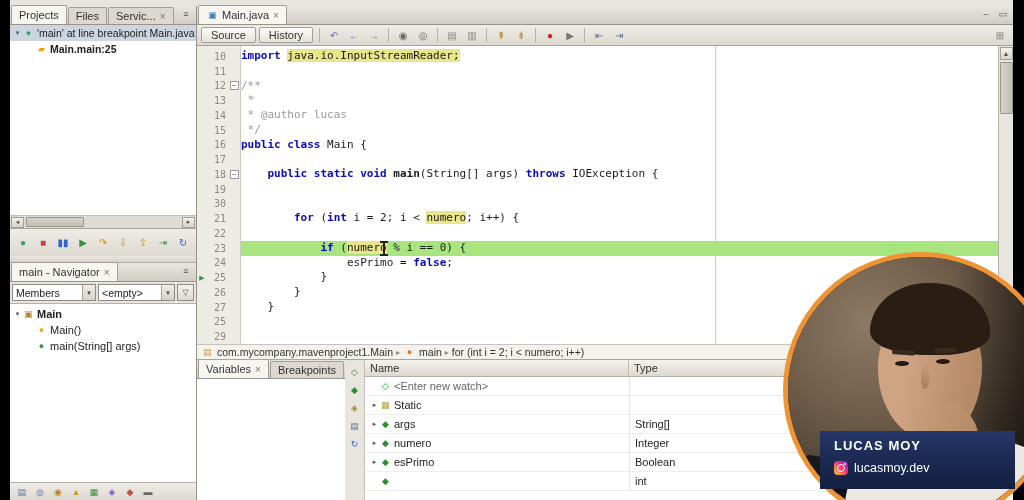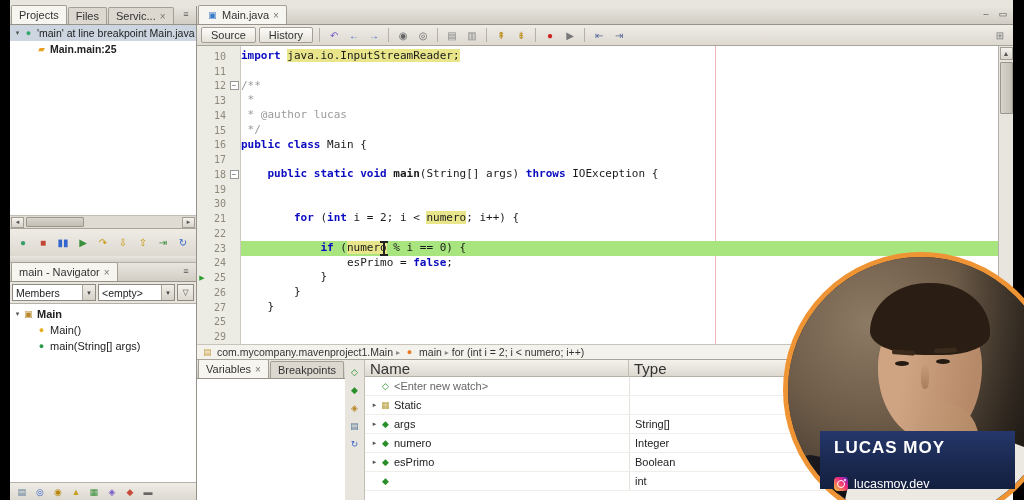--- a/index.html
+++ b/index.html
@@ -85,21 +85,21 @@
 .bsep{color:#888;font-size:8px}
 
 .dbgpanel{height:140px;display:flex;background:#fff;overflow:hidden}
 .dbody{display:flex;flex:1;overflow:hidden}
 .sidestrip{width:20px;background:#e8e5de;border-right:1px solid #c2beb5;display:flex;flex-direction:column;
   align-items:center;padding-top:4px;gap:3px;flex:none}
 .sidestrip .icon{width:15px;height:15px;font-size:9px}
 .vtable{flex:1;display:flex;flex-direction:column;min-width:0}
 .vhead{display:grid;grid-template-columns:264px 260px 1fr;height:17px;flex:none;
   background:linear-gradient(#f4f2ec,#ddd9d1);border-bottom:1px solid #b5b1a8}
-.vhc{display:flex;align-items:center;padding-left:5px;border-right:1px solid #c2beb5;font-size:15px;color:#333}
+.vhc{display:flex;align-items:center;padding-left:5px;border-right:1px solid #c2beb5;font-size:11px;color:#333}
 .vrow{display:grid;grid-template-columns:264px 260px 1fr;height:19px;border-bottom:1px solid #f0eee8;flex:none}
 .vc{display:flex;align-items:center;overflow:hidden;position:relative;font-size:11px}
 .namec{padding-left:5px}
 .typec{padding-left:5px;border-left:1px solid #e6e3dc;border-right:1px solid #e6e3dc}
 .valc{padding-left:5px}
 .dots{position:absolute;right:1px;top:2px;width:14px;height:14px;border:1px solid #b5b1a8;
   background:#efece6;font-size:8px;display:flex;align-items:center;justify-content:center;color:#444}
 .muted{color:#666}
 
 .webcam{position:absolute;left:783px;top:252px;width:276px;height:276px;border-radius:50%;
@@ -119,22 +119,22 @@
 .wc-eye.l{left:107px;top:104px}
 .wc-eye.r{left:148px;top:102px}
 .wc-nose{position:absolute;left:133px;top:108px;width:8px;height:24px;
   background:linear-gradient(#c49a78,#a87f5e);border-radius:40%}
 .wc-hand{position:absolute;left:128px;top:146px;width:62px;height:66px;
   background:linear-gradient(120deg,#c99e7d,#b08560);border-radius:45% 55% 50% 50%;transform:rotate(-15deg)}
 .wc-mic{position:absolute;left:0px;top:200px;width:56px;height:90px;
   background:linear-gradient(105deg,#1c1c22,#0c0c10);border-radius:16px;transform:rotate(12deg)}
 .plate{position:absolute;left:820px;top:431px;width:195px;height:58px;z-index:60;
   background:linear-gradient(180deg,#25376b 0%,#1a2950 55%,#142040 100%);padding:7px 0 0 14px}
-.pname{font-size:17px;font-weight:bold;color:#fff;letter-spacing:1px}
-.prow{display:flex;align-items:center;gap:6px;margin-top:19px}
+.pname{font-size:13px;font-weight:bold;color:#fff;letter-spacing:1px}
+.prow{display:flex;align-items:center;gap:6px;margin-top:8px}
 .ig{width:14px;height:14px;border-radius:4px;background:linear-gradient(45deg,#f9ce34,#ee2a7b 60%,#6228d7);position:relative;flex:none}
 .ig::before{content:"";position:absolute;inset:3px;border:1.5px solid #fff;border-radius:50%}
 .ig::after{content:"";position:absolute;right:2px;top:2px;width:2px;height:2px;background:#fff;border-radius:50%}
 .phandle{color:#fff;font-size:12.5px}
 </style>
 </head>
 <body>
 
 <div class="stage">
   <div class="win">

